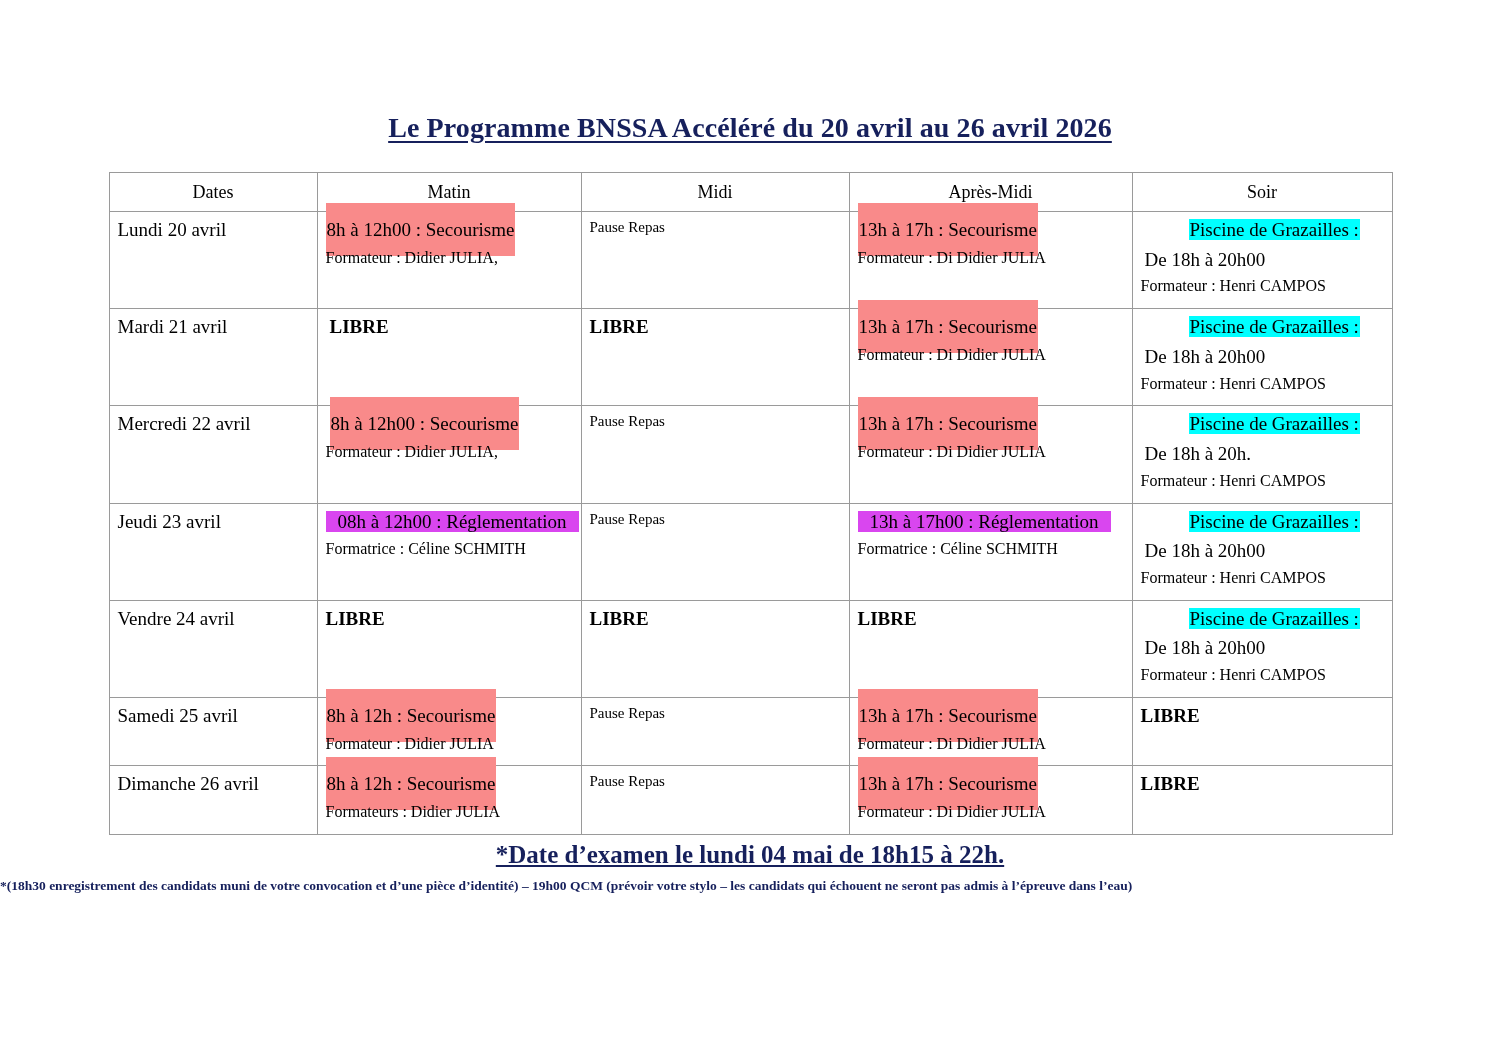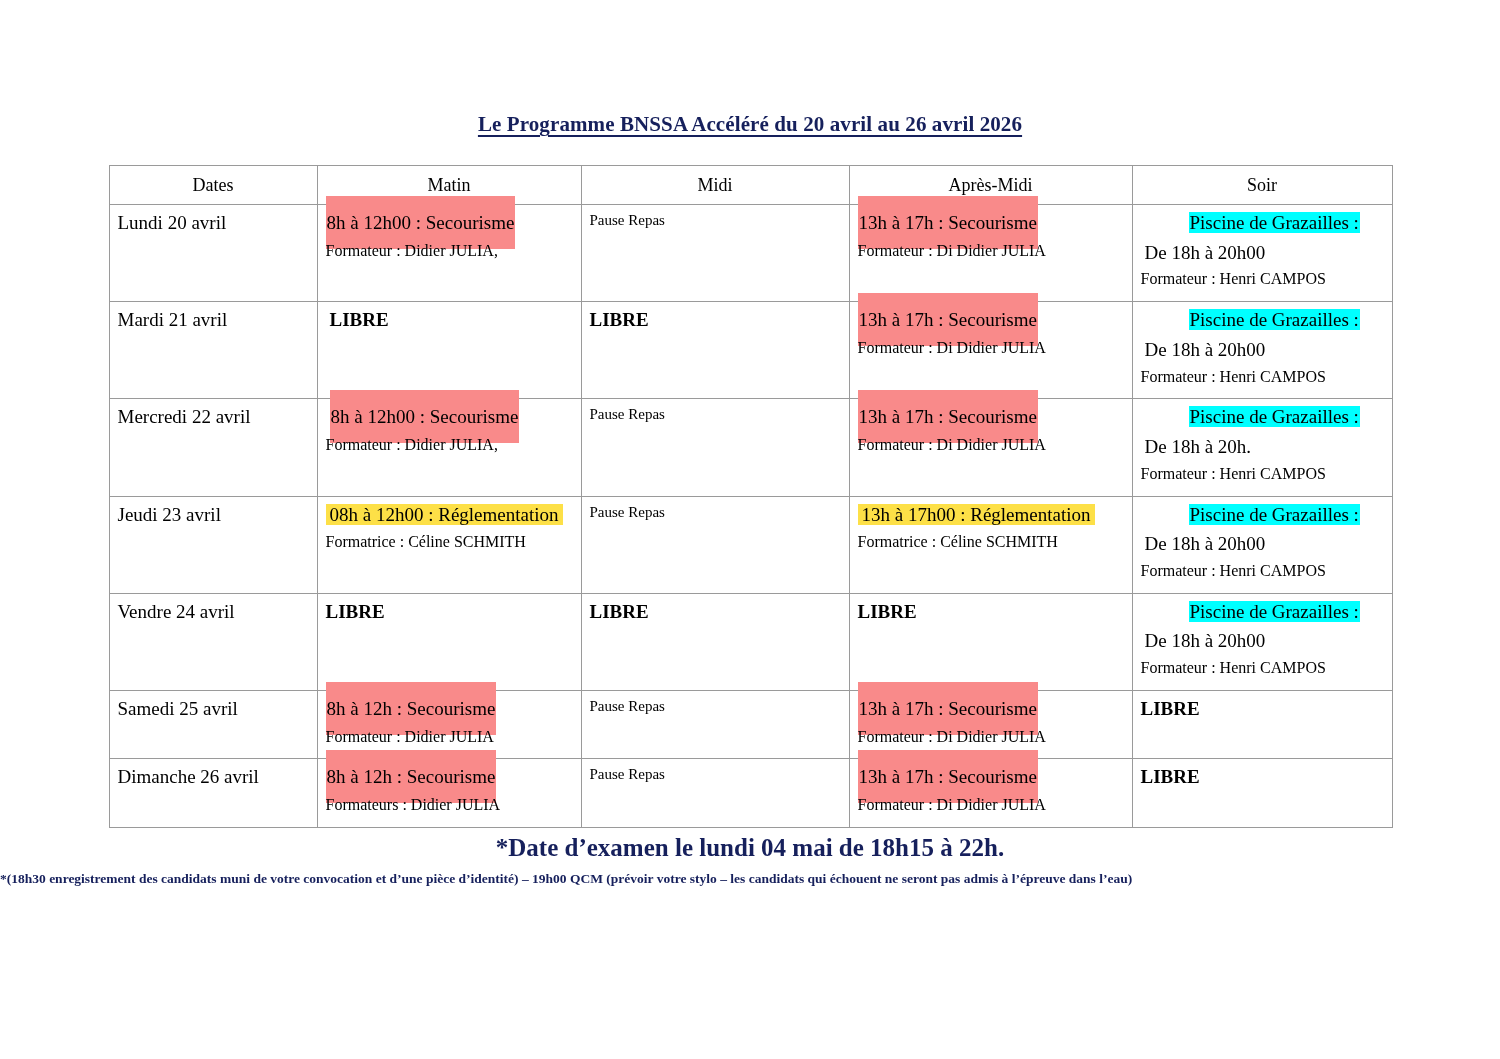--- a/index.html
+++ b/index.html
@@ -16,21 +16,21 @@
   }
   .page {
     position: relative;
     width: 1500px;
     height: 1059px;
     padding: 0;
   }
   .doc-title {
     text-align: center;
     font-family: "Liberation Serif", "DejaVu Serif", serif;
-    font-size: 21px;
+    font-size: 28px;
     font-weight: bold;
     color: #16205c;
     text-decoration: underline;
     text-underline-offset: 4px;
     margin: 0;
     padding-top: 112px;
     letter-spacing: 0.1px;
     white-space: nowrap;
   }
   .table-wrap {
@@ -93,31 +93,32 @@
     line-height: 1.3;
     margin: 0;
   }
   .plain {
     font-size: 15px;
     line-height: 1.3;
     margin: 0;
   }
   .hl-red  { background-color: #f98a8a; padding: 16px 1px; }
   .hl-cyan { background-color: #00ffff; padding: 0 1px; margin-left: 48px; }
-  .hl-orange { background-color: #fde047; padding: 0 4px; }
+  .hl-orange { background-color: #d946ef; padding: 0 12px; }
 
   .indent-1 { padding-left: 4px; }
 
   .exam-line {
     text-align: center;
     font-size: 25px;
     font-weight: bold;
     color: #16205c;
     margin: 6px 0 0 0;
     font-family: "Liberation Serif", "DejaVu Serif", serif;
+    text-decoration: underline;
   }
   .fineprint {
     text-align: left;
     font-size: 13.5px;
     font-weight: bold;
     color: #16205c;
     margin: 9px 0 0 0;
     font-family: "Liberation Serif", "DejaVu Serif", serif;
     white-space: nowrap;
   }

